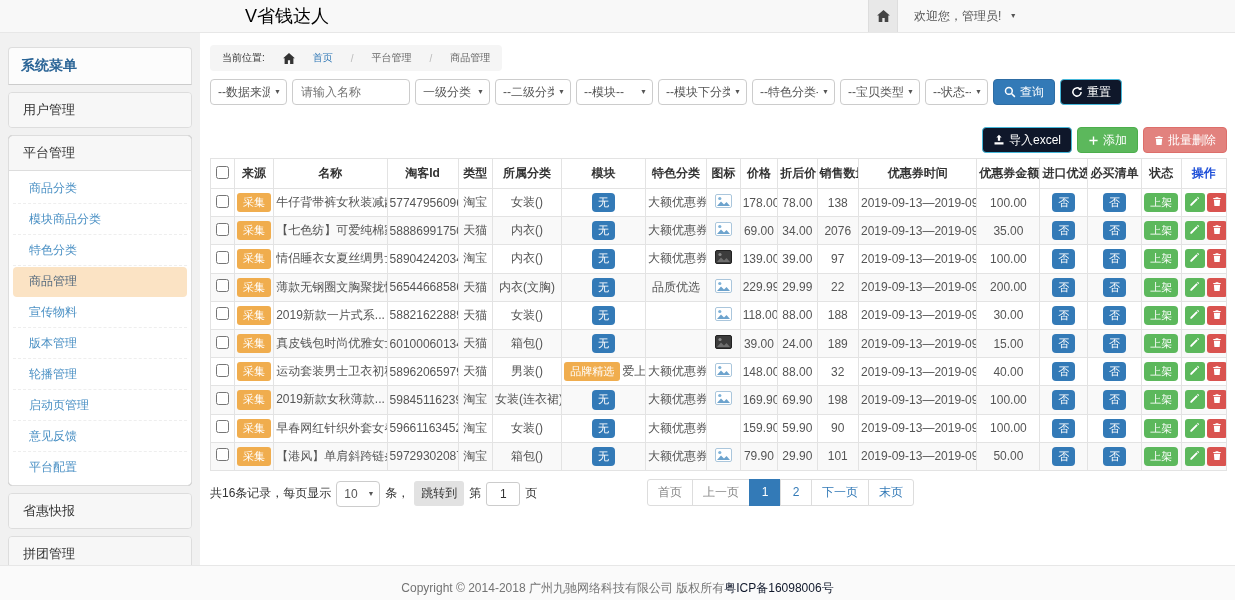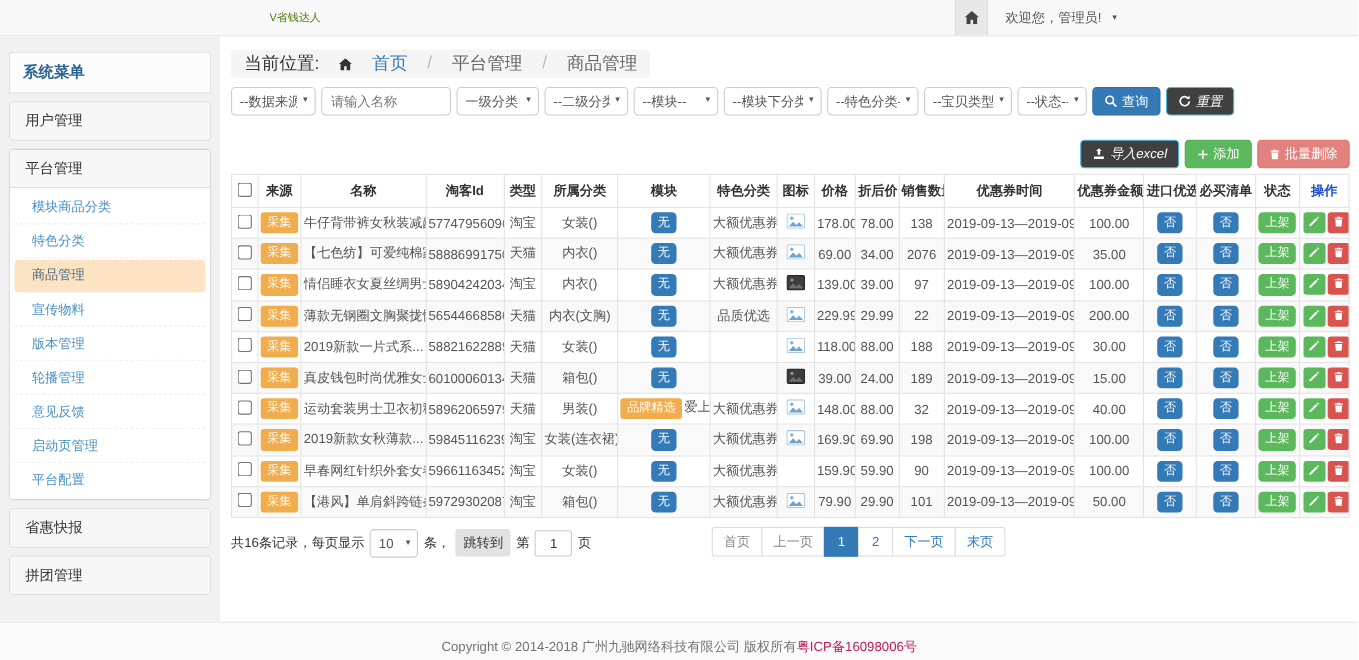--- a/index.html
+++ b/index.html
@@ -1,60 +1,60 @@
 <!DOCTYPE html>
 <html><head>
 <meta charset="utf-8">
 <style>
   * { margin:0; padding:0; box-sizing:border-box; }
   html,body { width:1235px; height:600px; overflow:hidden;
     font-family:"Liberation Sans","DejaVu Sans",sans-serif; background:#fff; }
 
   
   .topbar { position:relative; height:33px; background:#f8f8f8; border-bottom:1px solid #e7e7e7; }
-  .topbar-title { position:absolute; left:245px; top:0; line-height:33px; font-size:10px; color:#4d7c0f; }
+  .topbar-title { position:absolute; left:245px; top:0; line-height:33px; font-size:18px; color:#000000; }
   .topbar-right { position:absolute; left:868px; top:0; height:32px; display:flex; align-items:center; }
   .home-box { width:30px; height:32px; background:#e8e8e8; border-left:1px solid #ddd; border-right:1px solid #ddd;
     display:flex; align-items:center; justify-content:center; cursor:pointer; }
   .welcome { font-size:12px; color:#555; margin-left:16px; cursor:pointer; }
   .welcome::after { content:"▼"; font-size:7px; color:#555; margin-left:5px; vertical-align:2px; }
 
   
   .main { display:flex; height:532px; overflow:hidden; }
   .sidebar { width:200px; background:#f1f1f1; height:532px; overflow:hidden; padding:14px 8px 0 8px; }
   .side-title { font-size:14px; font-weight:bold; color:#2a6496; background:#fcfcfc;
     border:1px solid #ddd; border-bottom:1px solid #ccc; border-radius:4px 4px 0 0; padding:9px 12px; }
-  .side-group { background:#7dd3fc; border:1px solid #ddd; border-radius:4px; margin-top:7px; overflow:hidden; }
+  .side-group { background:#737373; border:1px solid #ddd; border-radius:4px; margin-top:7px; overflow:hidden; }
   .side-group-header { font-size:13px; color:#333; padding:8px 14px; cursor:pointer; background:#f7f7f7; }
   .side-children { list-style:none; background:#fff; border-top:1px solid #ddd; padding:2px 0; }
   .side-children li { font-size:12px; color:#4a90c4; padding:6px 16px; margin:1px 4px;
     border-bottom:1px dashed #eee; cursor:pointer; }
   .side-children li:last-child { border-bottom:none; }
   .side-children li.active { background:#fbe3c4; border-radius:4px; color:#53697d; border-bottom:1px dashed transparent; }
 
   .content { flex:1; padding:12px 8px 0 10px; }
 
   
   .breadcrumb { display:inline-flex; align-items:center; gap:18px; height:26px; background:#f5f5f5;
-    border-radius:4px; padding:0 12px; font-size:16px; color:#333; }
+    border-radius:4px; padding:0 12px; font-size:10px; color:#333; }
   .breadcrumb .link { color:#337ab7; cursor:pointer; }
   .breadcrumb .sep { color:#bbb; }
   .breadcrumb .crumb { color:#666; }
 
   
   .filter-bar { display:flex; align-items:center; gap:5px; margin-top:8px; flex-wrap:nowrap; }
   .sel-wrap { position:relative; height:26px; }
   .sel-wrap select { width:100%; height:26px; border:1px solid #ccc; border-radius:4px; background:#fff;
     font-size:12px; color:#555; padding:0 16px 0 7px; appearance:none; -webkit-appearance:none; -moz-appearance:none; }
   .sel-wrap::after { content:"▼"; position:absolute; right:6px; top:9px; font-size:7px; color:#555; pointer-events:none; }
   .txt-input { height:26px; border:1px solid #ccc; border-radius:4px; font-size:12px; color:#555; padding:0 8px; }
   .btn { height:26px; border-radius:4px; border:1px solid transparent; color:#fff; font-size:12px;
     padding:0 10px; display:inline-flex; align-items:center; gap:4px; cursor:pointer; white-space:nowrap; }
   .btn-primary { background:#337ab7; border-color:#2e6da4; }
-  .btn-info    { background:#404040; border-color:#46b8da;font-style:italic; }
+  .btn-info    { background:#0f172a; border-color:#46b8da; }
   .btn-success { background:#5cb85c; border-color:#4cae4c;font-family:Liberation Mono, monospace; }
   .btn-danger  { background:#e2827e; border-color:#dd6e6a; }
 
   
   .toolbar { display:flex; justify-content:flex-end; gap:5px; margin-top:22px; }
 
   
   table.grid { width:100%; margin-top:5px; border-collapse:collapse; table-layout:fixed; }
   .grid th { border:1px solid #e3e3e3; font-size:12px; color:#333; padding:6px 2px; font-weight:bold;
     white-space:nowrap; overflow:hidden; }
@@ -84,21 +84,21 @@
     display:inline-flex; align-items:center; justify-content:center; margin-left:-1px; cursor:pointer; }
   .page-btn:first-child { border-radius:3px 0 0 3px; margin-left:0; }
   .page-btn:last-child { border-radius:0 3px 3px 0; }
   .page-btn.muted { color:#888; }
   .page-btn.link  { color:#337ab7; }
   .page-btn.active { background:#337ab7; border-color:#337ab7; color:#fff; }
 
   
   .footer { height:45px; background:#fafafa; border-top:1px solid #e7e7e7; display:flex;
     align-items:center; justify-content:center; font-size:12px; color:#737373; }
-  .footer a { color:#be185d; text-decoration:none; cursor:pointer;text-align:right; }
+  .footer a { color:#0f172a; text-decoration:none; cursor:pointer;text-align:right; }
 </style>
 </head>
 <body>
 
 <div class="topbar">
   <div class="topbar-title">V省钱达人</div>
   <div class="topbar-right">
     <div class="home-box">
       <svg width="13" height="12" viewBox="0 0 16 15" fill="#444">
           <path d="M8 0L0 7h2v8h4.5v-5h3v5H14V7h2L8 0z"></path>
@@ -113,28 +113,29 @@
 <div class="main">
   <nav class="sidebar">
     <div class="side-title">系统菜单</div>
     <div id="sidebar-menu">
         <div class="side-group">
           <div class="side-group-header">用户管理</div>
         </div>
         <div class="side-group">
           <div class="side-group-header">平台管理</div>
           <ul class="side-children">
+            <li class="">商品分类</li>
             <li class="">模块商品分类</li>
             <li class="">特色分类</li>
             <li class="active">商品管理</li>
             <li class="">宣传物料</li>
             <li class="">版本管理</li>
             <li class="">轮播管理</li>
+            <li class="">启动页管理</li>
             <li class="">意见反馈</li>
-            <li class="">启动页管理</li>
             <li class="">平台配置</li>
           </ul>
         </div>
         <div class="side-group">
           <div class="side-group-header">省惠快报</div>
         </div>
         <div class="side-group">
           <div class="side-group-header">拼团管理</div>
         </div>
       </div>

